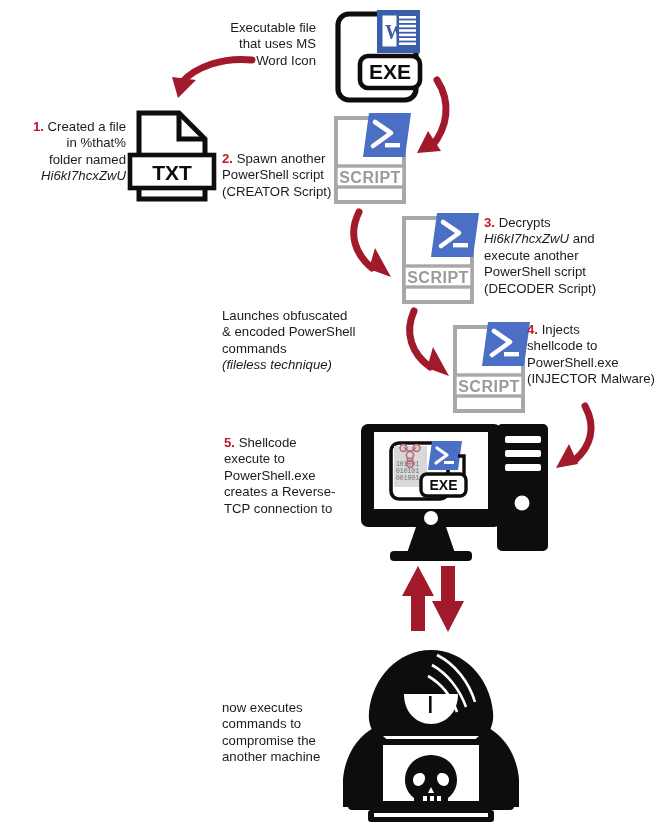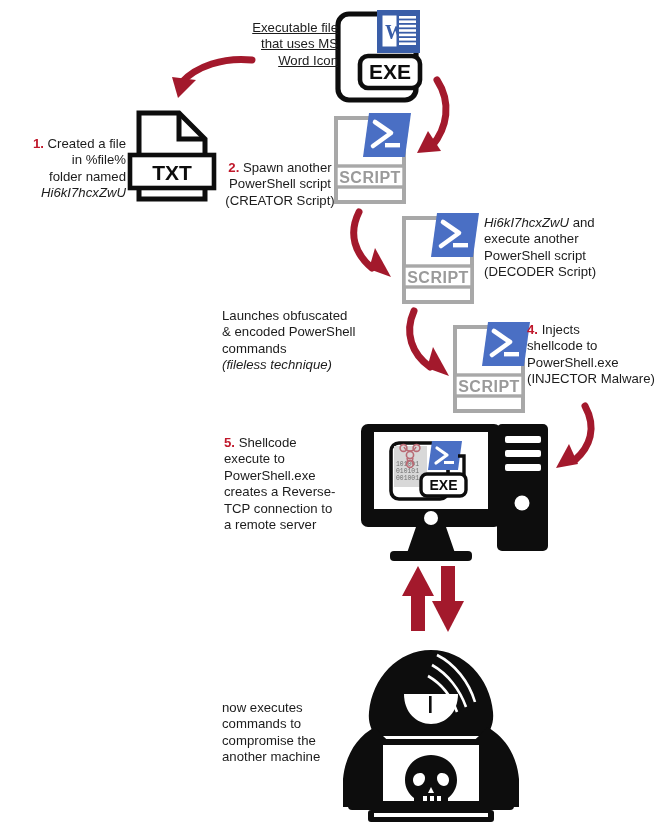--- a/index.html
+++ b/index.html
@@ -209,42 +209,44 @@
   </g>
 
   <g>
     <rect x="441" y="566" width="14" height="46" fill="#a3192c"></rect>
     <path d="M448 632 L464 601 L432 601 Z" fill="#a3192c"></path>
   </g>
 </svg>
 
 
 
-<div class="txt right" style="left:243px;top:20px;width:95px;text-decoration:underline;">
+<div class="txt right" style="left:221px;top:20px;width:95px;">
   <div>Executable file</div>
   <div>that uses MS</div>
   <div>Word Icon</div>
 </div>
 
-<div class="txt right" style="left:18px;top:136px;width:108px;">
+<div class="txt right" style="left:18px;top:119px;width:108px;">
   <div><span class="num">1.</span>
     <span>Created a file</span></div>
-  <div>in %file%</div>
+  <div>in %that%</div>
   <div>folder named</div>
   <div class="ital">Hi6kI7hcxZwU</div>
 </div>
 
-<div class="txt left" style="left:222px;top:160px;width:116px;text-align:center;">
+<div class="txt left" style="left:222px;top:151px;width:116px;">
   <div><span class="num">2.</span>
     <span>Spawn another</span></div>
   <div>PowerShell script</div>
   <div>(CREATOR Script)</div>
 </div>
 
 <div class="txt left" style="left:484px;top:215px;width:175px;">
+  <div><span class="num">3.</span>
+    <span>Decrypts</span></div>
   <div><span class="ital">Hi6kI7hcxZwU</span><span> and</span></div>
   <div>execute another</div>
   <div>PowerShell script</div>
   <div>(DECODER Script)</div>
 </div>
 
 <div class="txt left" style="left:222px;top:308px;width:150px;">
   <div>Launches obfuscated</div>
   <div>&amp; encoded PowerShell</div>
   <div>commands</div>
@@ -259,21 +261,20 @@
   <div>(INJECTOR Malware)</div>
 </div>
 
 <div class="txt left" style="left:224px;top:435px;width:140px;">
   <div><span class="num">5.</span>
     <span>Shellcode</span></div>
   <div>execute to</div>
   <div>PowerShell.exe</div>
   <div>creates a Reverse-</div>
   <div>TCP connection to</div>
-  <div>a remote server</div>
 </div>
 
 <div class="txt left" style="left:222px;top:700px;width:150px;">
   <div>now executes</div>
   <div>commands to</div>
   <div>compromise the</div>
   <div>another machine</div>
 </div>
 
 </div>

